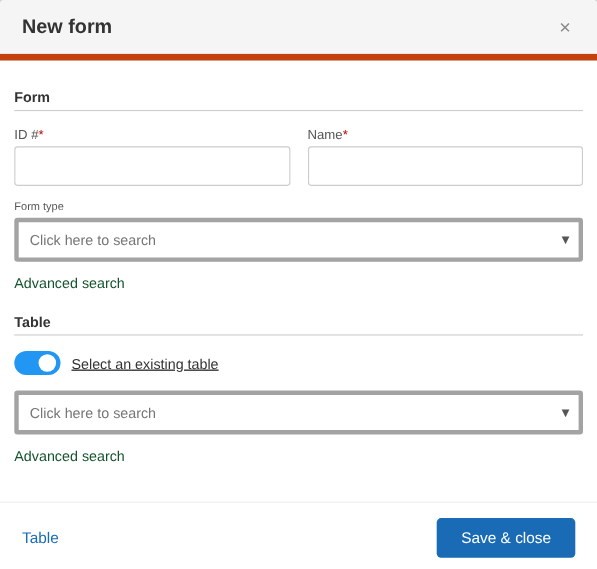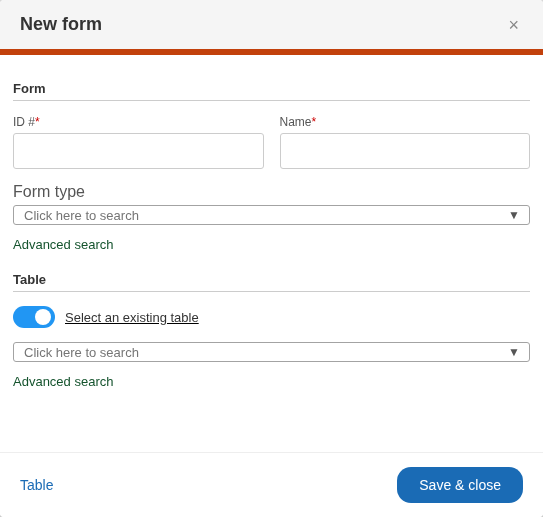--- a/index.html
+++ b/index.html
@@ -104,35 +104,35 @@
       width: 100%;
     }
 
     .form-group-full {
       display: flex;
       flex-direction: column;
       margin-bottom: 6px;
     }
 
     .form-group-full label {
-      font-size: 16px;
+      font-size: 10px;
       color: #555;
       margin-bottom: 4px;
     }
 
     .dropdown-wrapper {
       position: relative;
     }
 
     .dropdown-input {
-      border: 1px solid #a3a3a3;
+      border: 4px solid #a3a3a3;
       border-radius: 3px;
       padding: 6px 32px 6px 10px;
       font-size: 13px;
-      height: 20px;
+      height: 40px;
       width: 100%;
       color: #999;
       background: #fff;
       cursor: pointer;
       outline: none;
       appearance: none;
     }
 
     .dropdown-arrow {
       position: absolute;
@@ -220,21 +220,21 @@
       color: #1a6bb5;
       font-size: 14px;
       cursor: pointer;
       padding: 0;
     }
 
     .save-btn {
       background: #1a6bb5;
       color: #fff;
       border: none;
-      border-radius: 14px;
+      border-radius: 4px;
       padding: 10px 22px;
       font-size: 14px;
       cursor: pointer;
       font-weight: normal;
     }
   </style>
 </head>
 <body>
 
 <div class="modal">

